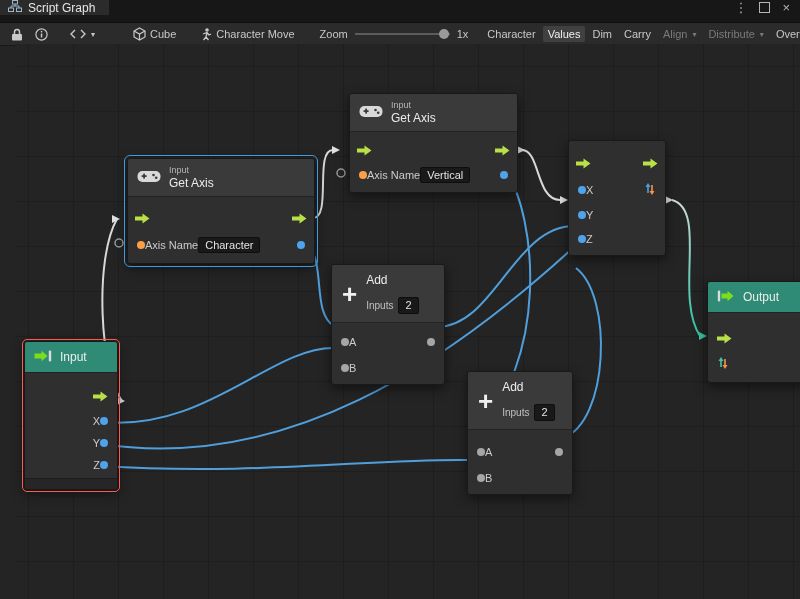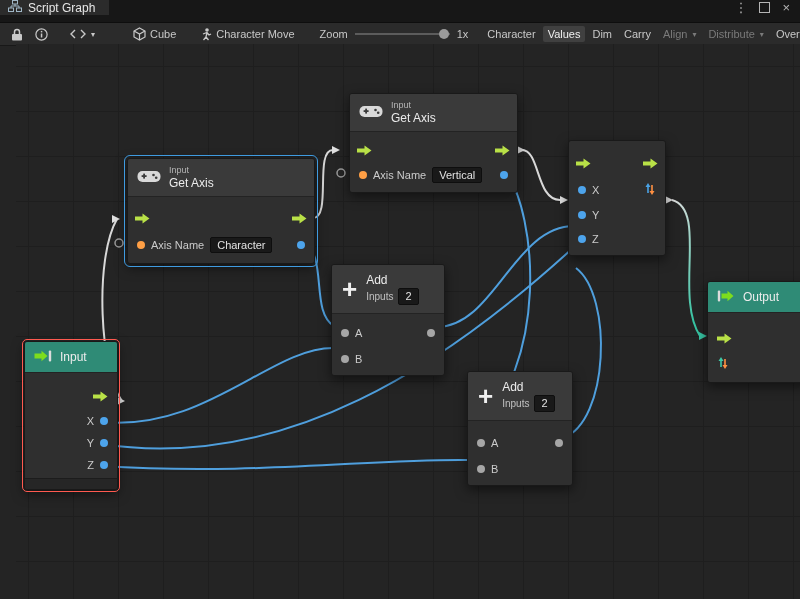--- a/index.html
+++ b/index.html
@@ -26,31 +26,31 @@
   .node{position:absolute;background:#2f2f2f;border:1px solid #191919;border-radius:3px;
     box-shadow:0 4px 12px rgba(0,0,0,.5);color:#d6d6d6;font-size:11px}
   .selected-blue{outline:1px solid #3f9be0;outline-offset:2px}
   .selected-red{outline:1.5px solid #ff5a50;outline-offset:1px}
   .node-header{display:flex;align-items:center;gap:8px;padding:6px 9px;background:#3a3a3a;border-bottom:1px solid #232323;border-radius:2px 2px 0 0}
   .node-header.teal{background:#2f8b76;padding:8px 9px}
   .header-text{display:flex;flex-direction:column;line-height:1.18}
   .node-category{font-size:9px;color:#b5b5b5}
   .node-title{font-size:12px;color:#ececec}
   .flow-row{display:flex;justify-content:space-between;align-items:center;padding:0 7px}
-  .port-row{display:flex;align-items:center;gap:6px;padding:4px 9px;color:#cbcbcb}
+  .port-row{display:flex;align-items:center;padding:4px 9px;color:#cbcbcb}
   .port-row.right{justify-content:flex-end}
   .dot{width:8px;height:8px;border-radius:50%;flex:none}
   .dot.blue{background:#4da4ec}
   .dot.orange{background:#ff9f45}
   .dot.gray{background:#a6a6a6}
   .push{margin-left:auto}
   .value-box{background:#191919;border:1px solid #0e0e0e;border-radius:2px;padding:1px 6px;font-size:11px;color:#e2e2e2}
   .add-header{display:flex;align-items:center;gap:9px;padding:8px 10px;background:#3a3a3a;border-bottom:1px solid #232323;border-radius:2px 2px 0 0}
   .plus-icon{font-size:26px;font-weight:bold;color:#f0f0f0;line-height:24px}
-  .inputs-row{display:flex;align-items:center;gap:5px;font-size:10px;color:#c0c0c0;margin-top:1px}
+  .inputs-row{display:flex;align-items:center;gap:5px;font-size:10px;color:#c0c0c0;margin-top:10px}
   .node-footer{position:absolute;left:0;right:0;bottom:0;height:10px;background:#262626;border-top:1px solid #1c1c1c;border-radius:0 0 2px 2px}
 </style>
 </head>
 <body>
 
 <div id="app">
 
   <div class="tabbar">
     <div class="tab">
       <span><svg width="14" height="12" viewBox="0 0 14 12">

